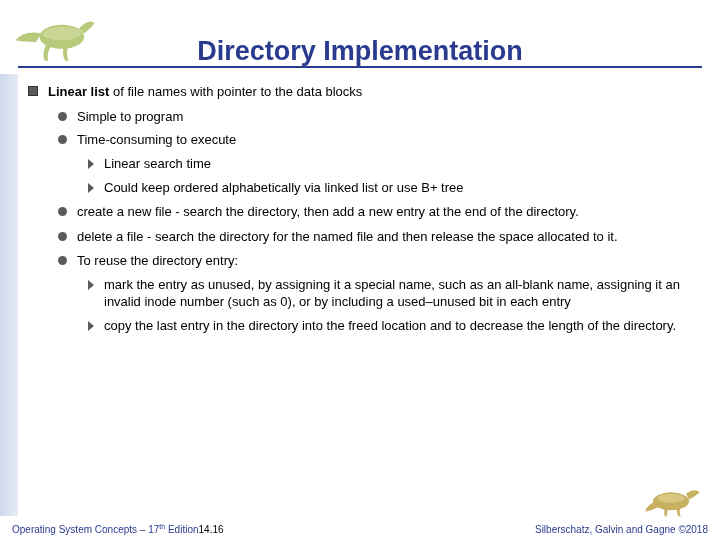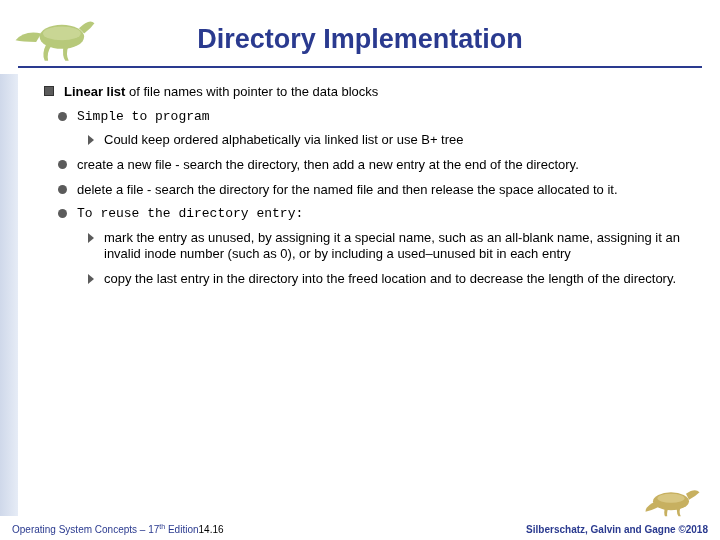--- a/index.html
+++ b/index.html
@@ -20,21 +20,21 @@
     left: 10px;
     top: 6px;
     width: 90px;
     height: 60px;
   }
   .title {
     text-align: center;
     color: #2a3a8f;
     font-size: 27px;
     font-weight: bold;
-    padding-top: 24px;
+    padding-top: 36px;
   }
   .title-rule {
     position: absolute;
     left: 18px;
     right: 18px;
     bottom: 6px;
     height: 2px;
     background: #2a3a8f;
   }
   .sidebar {
@@ -49,21 +49,21 @@
     position: absolute;
     left: 24px;
     right: 14px;
     top: 84px;
     bottom: 30px;
     font-size: 13px;
     color: #000;
     line-height: 1.28;
   }
   .row { display: flex; margin-bottom: 8px; }
-  .row.tight { margin-bottom: 7px; font-family: Liberation Mono, monospace; }
+  .row.tight { margin-bottom: 7px; }
   .bullet-sq {
     width: 10px; height: 10px;
     background: #5b5b5b;
     border: 1px solid #333;
     margin-top: 2px;
     margin-right: 10px;
     flex: 0 0 auto;
   }
   .bullet-circ {
     width: 9px; height: 9px;
@@ -75,39 +75,39 @@
   }
   .bullet-arr {
     width: 0; height: 0;
     border-top: 5px solid transparent;
     border-bottom: 5px solid transparent;
     border-left: 6px solid #5b5b5b;
     margin-top: 3px;
     margin-right: 10px;
     flex: 0 0 auto;
   }
-  .lvl1 { margin-left: 20px; }
+  .lvl1 { margin-left: 4px; }
   .lvl2 { margin-left: 34px; }
   .lvl3 { margin-left: 64px; }
   .txt { flex: 1 1 auto; }
   .bold { font-weight: bold; }
   .footer {
     position: absolute;
     left: 0; right: 0; bottom: 0;
     height: 24px;
     font-size: 10px;
     color: #2a3a8f;
     display: flex;
     align-items: flex-end;
     padding: 0 12px 5px 12px;
   }
   .footer .left { flex: 0 0 auto; }
   .footer .left sup { font-size: 7px; vertical-align: super; }
   .footer .center { flex: 1 1 auto; color: #000; }
-  .footer .right { flex: 0 0 auto; font-weight: bold; }
+  .footer .right { flex: 0 0 auto; font-weight: normal; }
   .dino-bottom {
     position: absolute;
     right: 16px;
     bottom: 22px;
     width: 60px;
     height: 38px;
   }
 </style>
 </head>
 <body>
@@ -132,21 +132,29 @@
   <div class="row lvl1">
     <div class="bullet-sq"></div>
     <div class="txt"><span class="bold">Linear list</span><span> of file names with pointer to the data blocks</span></div>
   </div>
 
   <div class="row lvl2 tight">
     <div class="bullet-circ"></div>
     <div class="txt">Simple to program</div>
   </div>
 
-
+  <div class="row lvl2 tight">
+    <div class="bullet-circ"></div>
+    <div class="txt">Time-consuming to execute</div>
+  </div>
+
+  <div class="row lvl3 tight">
+    <div class="bullet-arr"></div>
+    <div class="txt">Linear search time</div>
+  </div>
 
   <div class="row lvl3">
     <div class="bullet-arr"></div>
     <div class="txt">Could keep ordered alphabetically via linked list or use B+ tree</div>
   </div>
 
   <div class="row lvl2">
     <div class="bullet-circ"></div>
     <div class="txt">create a new file - search the directory, then add a new entry at the end of the directory.</div>
   </div>

